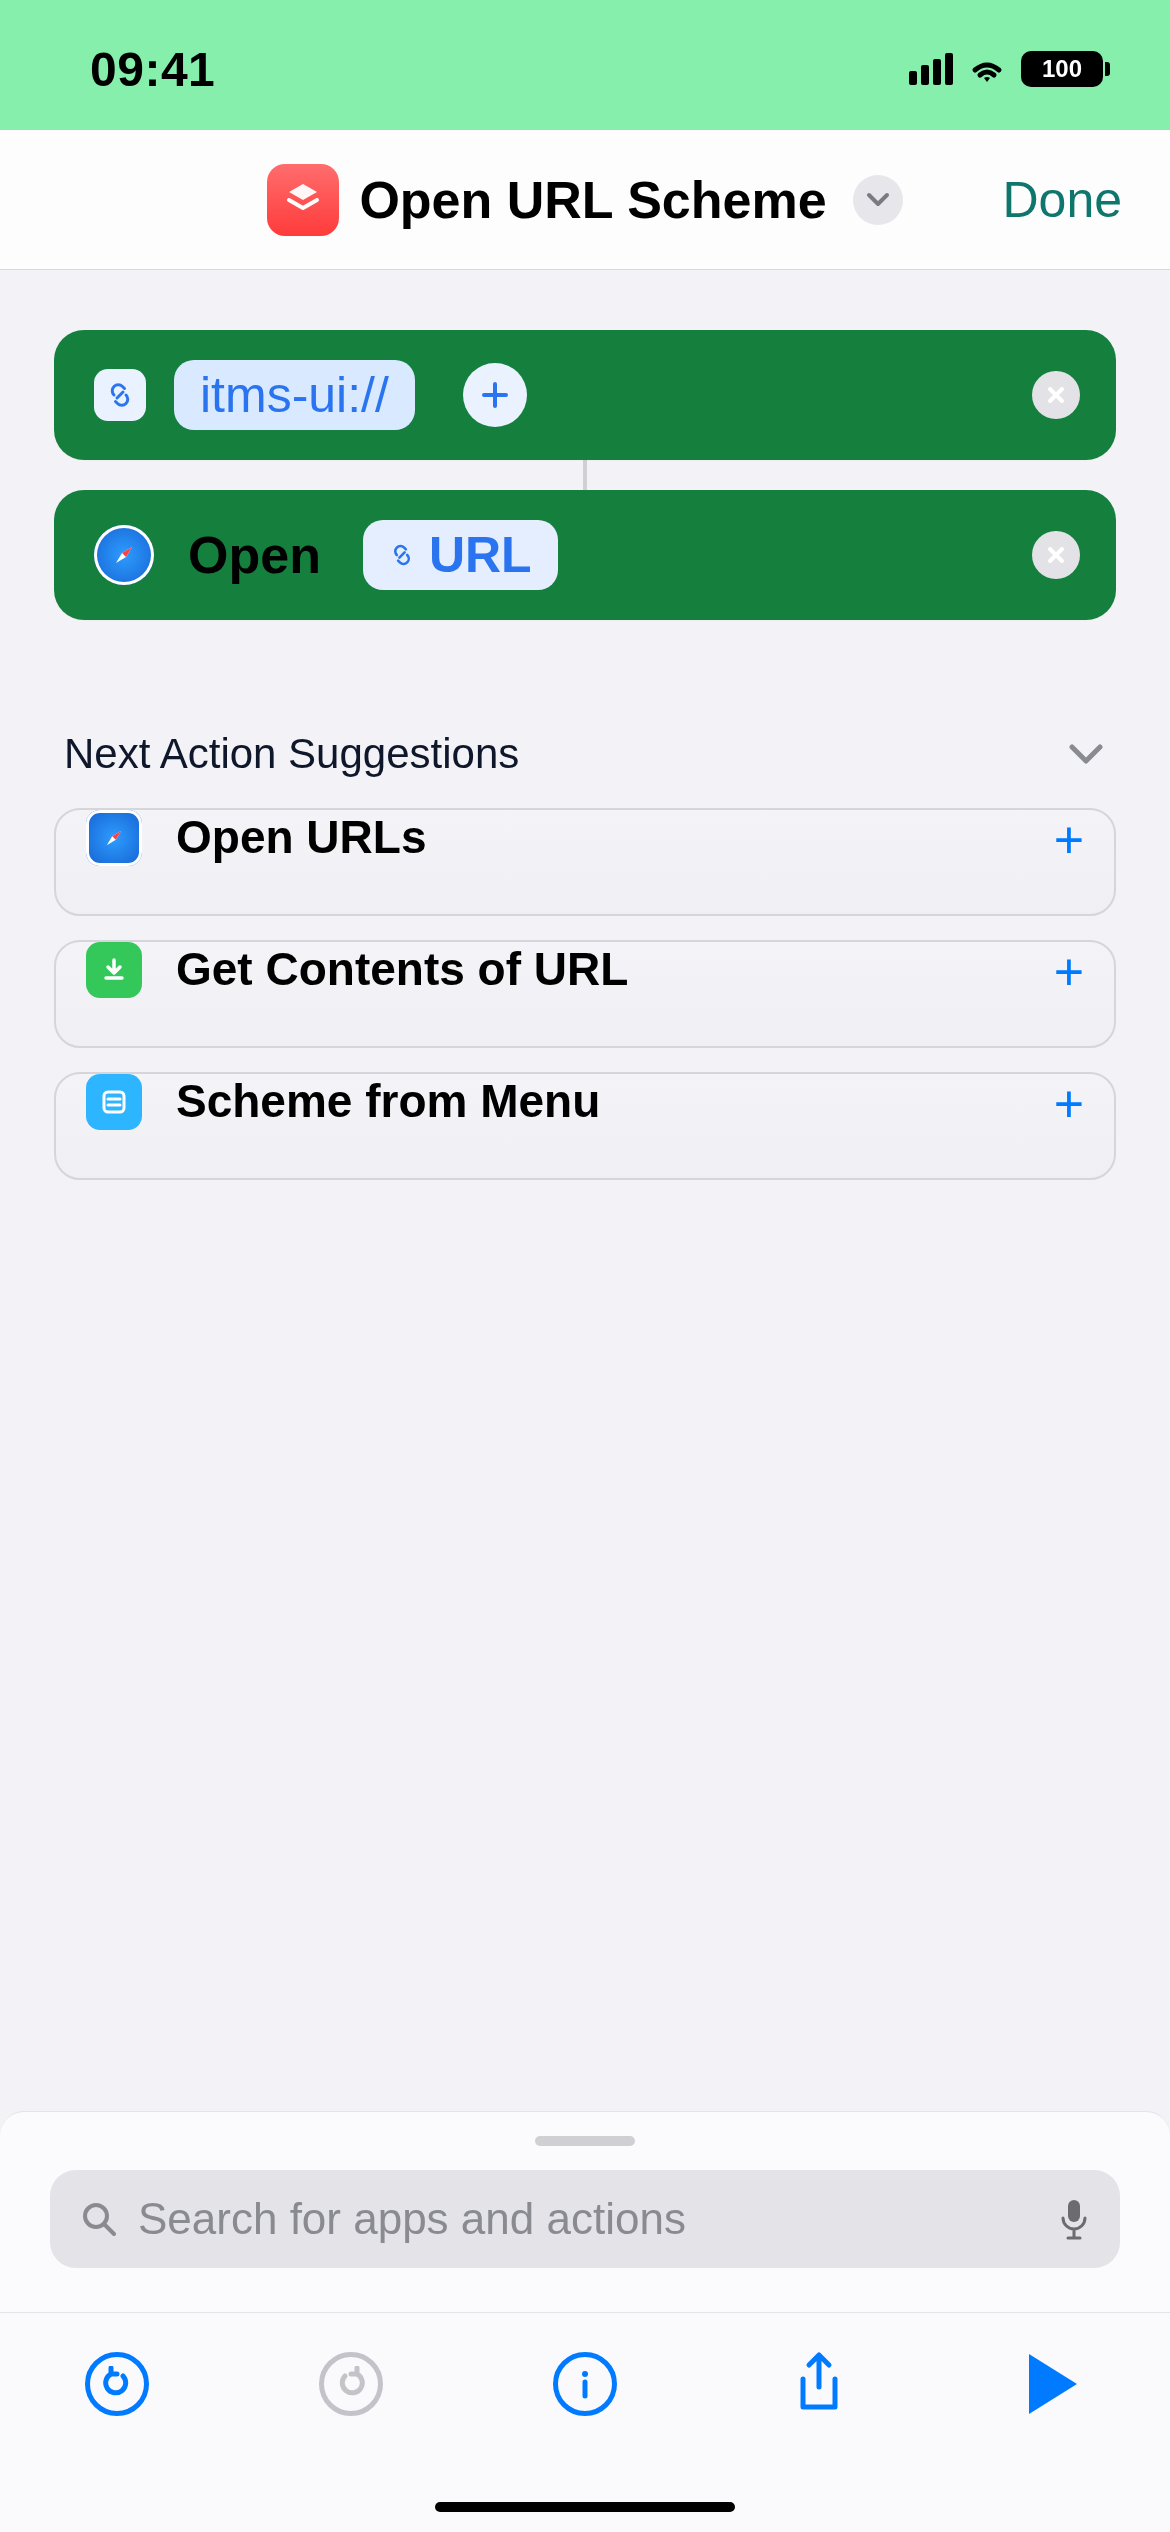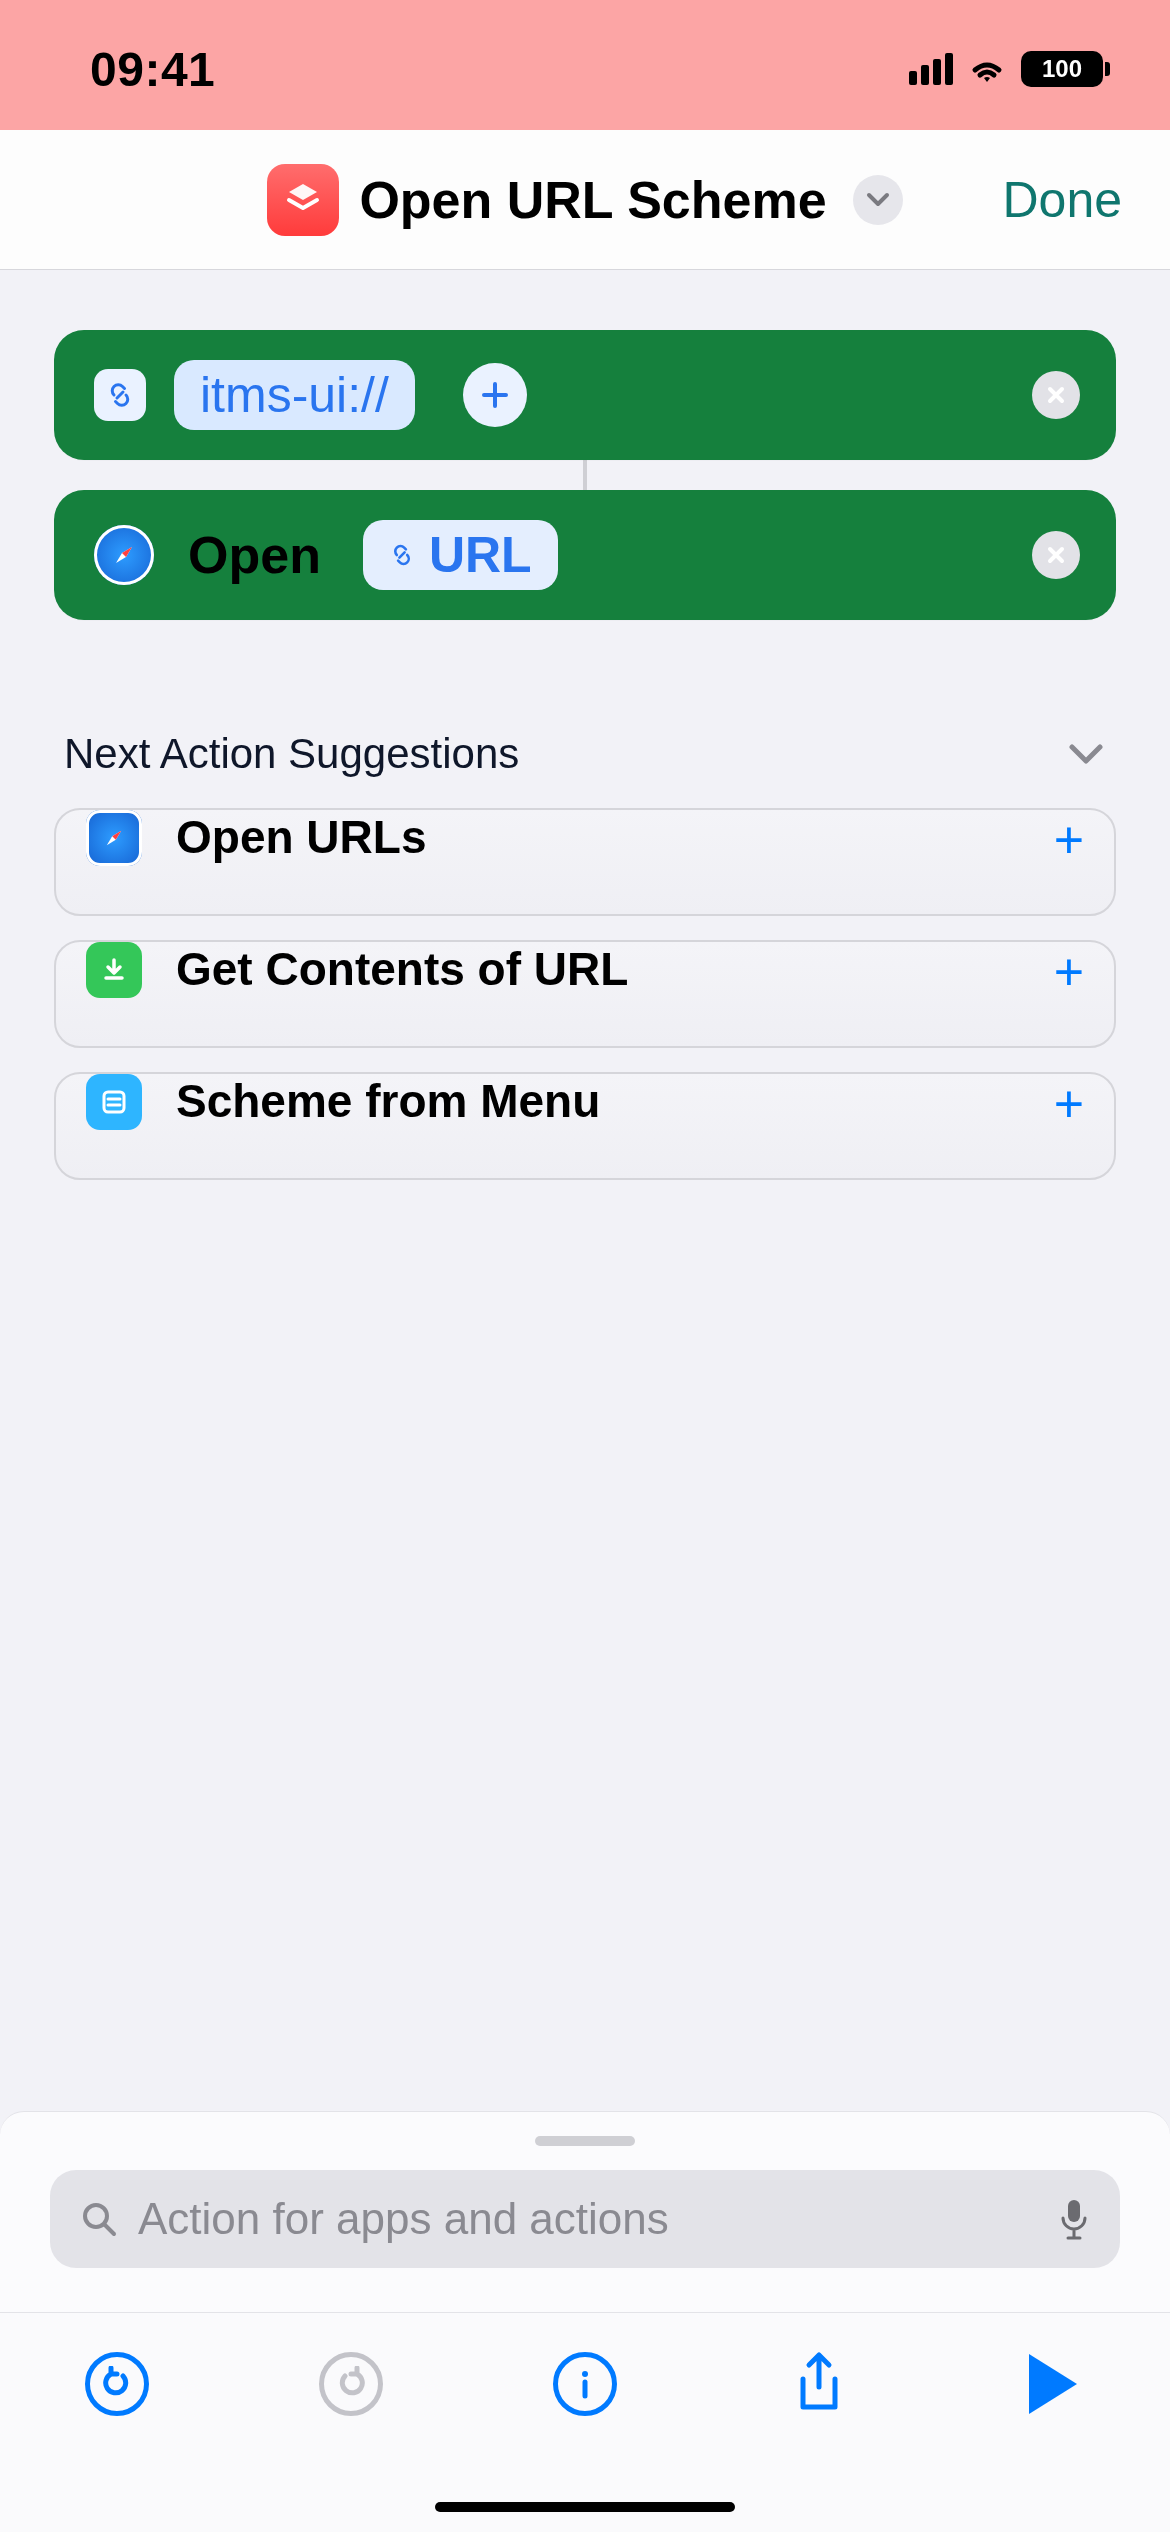--- a/index.html
+++ b/index.html
@@ -1,20 +1,20 @@
 <!DOCTYPE html>
 <html><head>
 <meta charset="utf-8">
 <style>
   * { box-sizing: border-box; margin: 0; padding: 0; }
   html, body { width: 1170px; height: 2532px; font-family: -apple-system, "SF Pro Text", "Helvetica Neue", Arial, sans-serif; background: #f2f2f7; overflow: hidden; }
   body { display: flex; flex-direction: column; }
 
   
-  .status-bar { height: 130px; display: flex; align-items: center; justify-content: space-between; padding: 8px 60px 0 90px; background: #fca5a5; }
+  .status-bar { height: 130px; display: flex; align-items: center; justify-content: space-between; padding: 8px 60px 0 90px; background: #86efac; }
   .status-time { font-size: 48px; font-weight: 600; letter-spacing: 0.5px; }
   .status-right { display: flex; align-items: center; gap: 14px; }
   .signal { display: flex; align-items: flex-end; gap: 4px; }
   .signal .bar { width: 8px; background: #000; border-radius: 2px; }
   .signal .b1 { height: 14px; } .signal .b2 { height: 20px; } .signal .b3 { height: 26px; } .signal .b4 { height: 32px; }
   .wifi svg { display:block; }
   .battery { display: flex; align-items: center; }
   .battery-body { width: 82px; height: 36px; background:#000; border-radius: 10px; display:flex; align-items:center; justify-content:center; color:#fff; font-size:24px; font-weight:700; }
   .battery-tip { width:5px; height:14px; background:#000; border-radius:0 3px 3px 0; margin-left:2px;}
 
@@ -205,21 +205,21 @@
 
 </div>
 
 <div class="bottom-panel">
   <div class="grabber"></div>
   <div class="search-pill">
     <svg width="38" height="38" viewBox="0 0 38 38">
         <circle cx="16" cy="16" r="11" stroke="#8a8a91" stroke-width="4" fill="none"></circle>
         <line x1="25" y1="25" x2="34" y2="34" stroke="#8a8a91" stroke-width="4" stroke-linecap="round"></line>
       </svg>
-    <span class="search-placeholder">Action for apps and actions</span>
+    <span class="search-placeholder">Search for apps and actions</span>
     <svg class="mic" width="32" height="42" viewBox="0 0 32 42">
         <rect x="10" y="2" width="12" height="22" rx="6" fill="#6b6b70"></rect>
         <path d="M5 20 a11 11 0 0 0 22 0 M16 31 V40 M10 40 H22" stroke="#6b6b70" stroke-width="3" fill="none" stroke-linecap="round"></path>
       </svg>
   </div>
 </div>
 
 <div class="toolbar">
   <div class="tool-btn">
     <div class="tool-circle">

